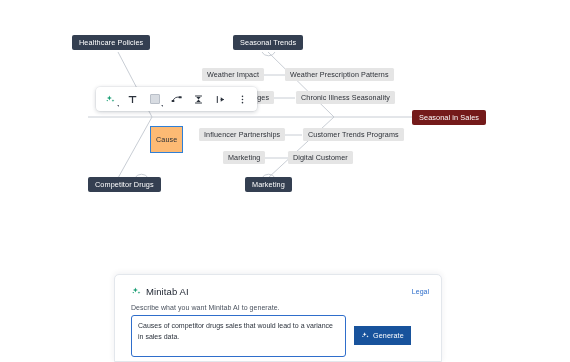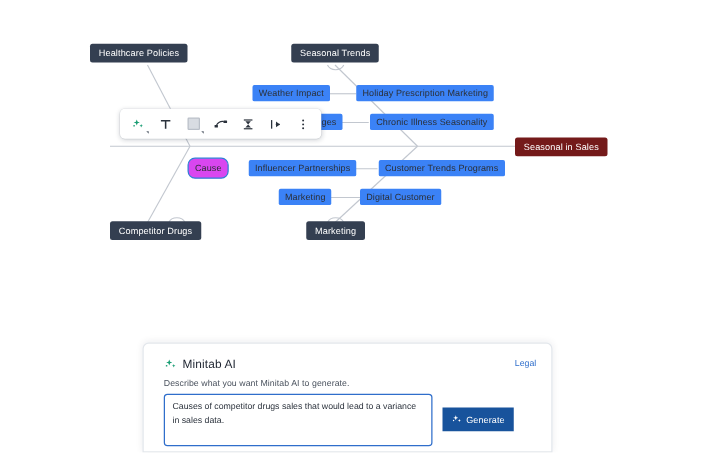--- a/index.html
+++ b/index.html
@@ -40,45 +40,45 @@
     white-space: nowrap;
     display: flex;
     align-items: center;
     justify-content: center;
     border-radius: 1.5px;
     padding: 0 5px;
     height: 13px;
     text-align: center;
   }
   .node.branch {
-    background: #3b82f6;
+    background: #e5e5e5;
     color: #2b2f36;
   }
   .node.dark {
     background: #343f51;
     color: #ffffff;
     height: 15px;
     border-radius: 2px;
     padding: 0 7px;
     font-size: 7.3px;
   }
   .node.effect {
     background: #741a1a;
     color: #ffffff;
     height: 15px;
     border-radius: 2px;
     padding: 0 7px;
     font-size: 7.3px;
   }
   .node.selected {
-    background: #d946ef;
+    background: #fdba74;
     color: #2b2f36;
     border: 1.4px solid #2f7fd6;
-    border-radius: 6px;
-    height: 17px;
+    border-radius: 0;
+    height: 27px;
   }
 
   
   #floating-toolbar {
     position: absolute;
     left: 96px;
     top: 87px;
     height: 24px;
     background: #ffffff;
     border-radius: 4px;
@@ -236,21 +236,21 @@
   <div class="node dark" style="left:72px;  top:35px;">Healthcare Policies</div>
   <div class="node dark" style="left:233px; top:35px;">Seasonal Trends</div>
   <div class="node dark" style="left:88px;  top:177px;">Competitor Drugs</div>
   <div class="node dark" style="left:245px; top:177px;">Marketing</div>
 
   <div class="node effect" style="left:412px; top:110px;">Seasonal in Sales</div>
 
   <div class="node selected" style="left:150px; top:126px;">Cause</div>
 
   <div class="node branch" style="left:202px; top:68px;">Weather Impact</div>
-  <div class="node branch" style="left:285px; top:68px;">Holiday Prescription Marketing</div>
+  <div class="node branch" style="left:285px; top:68px;">Weather Prescription Patterns</div>
   <div class="node branch" style="left:226px; top:91px;">or Changes</div>
   <div class="node branch" style="left:296px; top:91px;">Chronic Illness Seasonality</div>
   <div class="node branch" style="left:199px; top:128px;">Influencer Partnerships</div>
   <div class="node branch" style="left:303px; top:128px;">Customer Trends Programs</div>
   <div class="node branch" style="left:223px; top:151px;">Marketing</div>
   <div class="node branch" style="left:288px; top:151px;">Digital Customer</div>
 
   <div id="floating-toolbar">
 
     <button class="tbtn">

